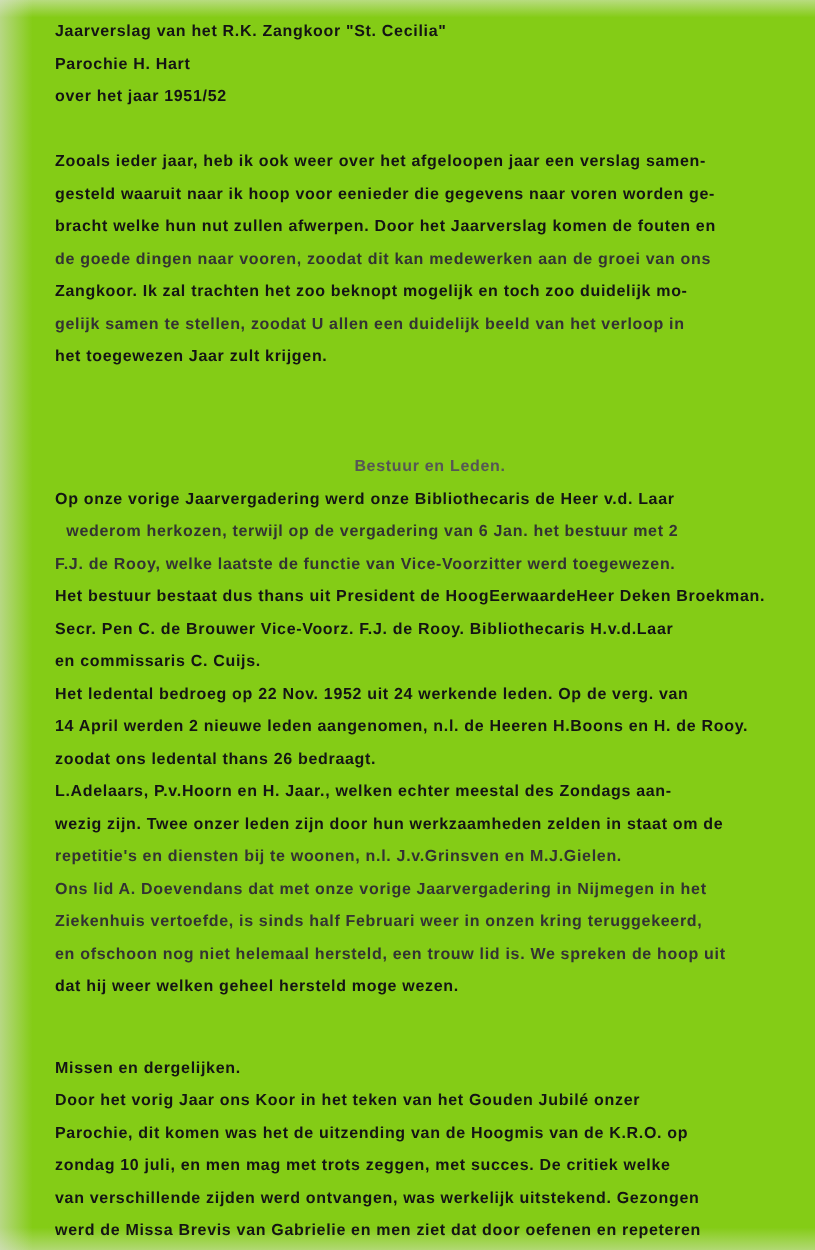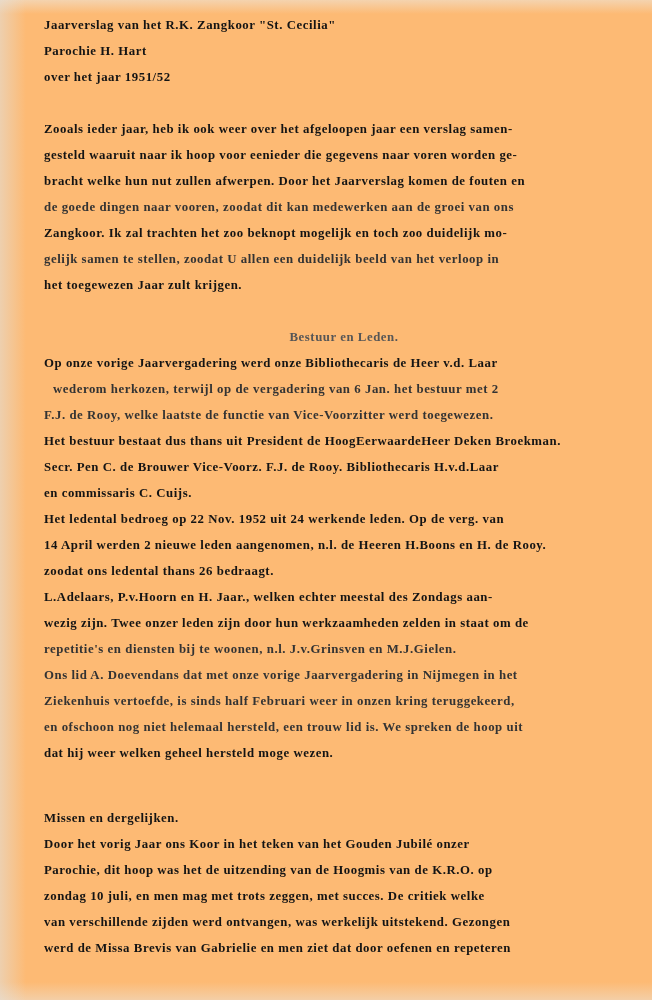--- a/index.html
+++ b/index.html
@@ -5,23 +5,23 @@
 <style>
   html, body {
     margin: 0;
     padding: 0;
     background: #ffffff;
   }
   #page {
     position: relative;
     width: 652px;
     height: 1000px;
-    background: #fdba74;
+    background: #84cc16;
     overflow: hidden;
-    font-family: Liberation Serif, serif;
+    font-family: Liberation Sans, sans-serif;
   }
   
   #paper-texture {
     position: absolute;
     inset: 0;
     background:
       linear-gradient(90deg, rgba(225,225,222,0.55) 0px, rgba(243,243,241,0) 26px),
       linear-gradient(180deg, rgba(236,236,233,0.5) 0px, rgba(243,243,241,0) 14px),
       linear-gradient(0deg, rgba(232,232,229,0.45) 0px, rgba(243,243,241,0) 18px);
     pointer-events: none;
@@ -37,21 +37,21 @@
     line-height: 26px;
     height: 26px;
     letter-spacing: 0.55px;
     color: #1d1d1d;
     white-space: pre;
     font-weight: 600;
   }
   
   .ink-dark   { color: #141414; }
   .ink-mid    { color: #333333; }
-  .ink-light  { color: #565656; }
+  .ink-light  { color: #565656; margin-top: 36px; }
 
   .blank { height: 26px; }
   .half-blank { height: 13px; }
 
   .indent-1 { padding-left: 9px; }
   .center { text-align: center; padding-left: 0; }
 
   .heading {
     font-weight: 700;
   }
@@ -100,19 +100,19 @@
     <div class="line ink-mid">Ziekenhuis vertoefde, is sinds half Februari weer in onzen kring teruggekeerd,</div>
     <div class="line ink-mid">en ofschoon nog niet helemaal hersteld, een trouw lid is. We spreken de hoop uit</div>
     <div class="line ink-dark">dat hij weer welken geheel hersteld moge wezen.</div>
 
     <div class="blank"></div>
     <div class="half-blank"></div>
 
     <div class="line heading ink-dark">Missen en dergelijken.</div>
 
     <div class="line ink-dark">Door het vorig Jaar ons Koor in het teken van het Gouden Jubilé onzer</div>
-    <div class="line ink-dark">Parochie, dit hoop was het de uitzending van de Hoogmis van de K.R.O. op</div>
+    <div class="line ink-dark">Parochie, dit komen was het de uitzending van de Hoogmis van de K.R.O. op</div>
     <div class="line ink-dark">zondag 10 juli, en men mag met trots zeggen, met succes. De critiek welke</div>
     <div class="line ink-dark">van verschillende zijden werd ontvangen, was werkelijk uitstekend. Gezongen</div>
     <div class="line ink-dark">werd de Missa Brevis van Gabrielie en men ziet dat door oefenen en repeteren</div>
 
   </div>
 </div>
 
 </body></html>

